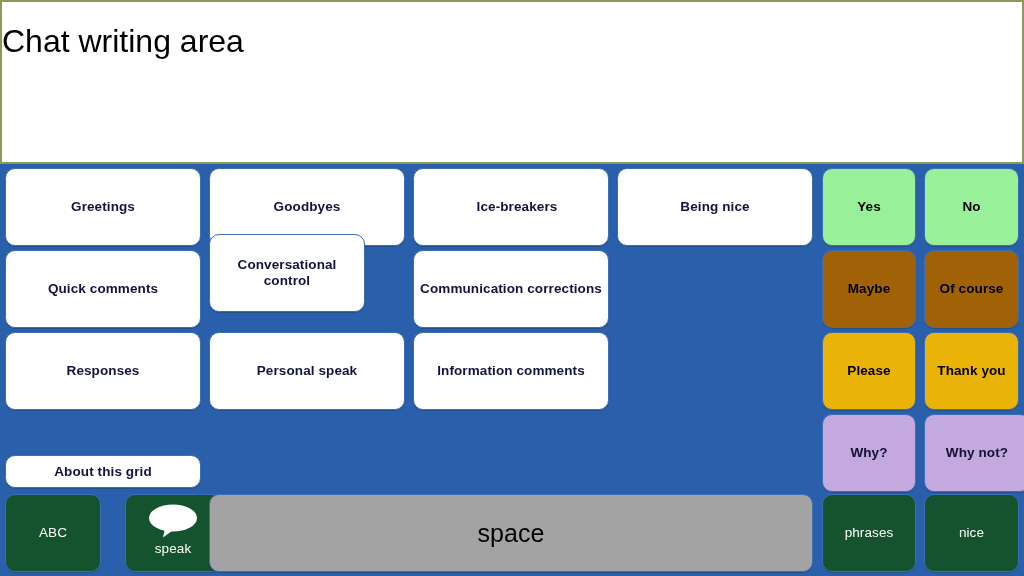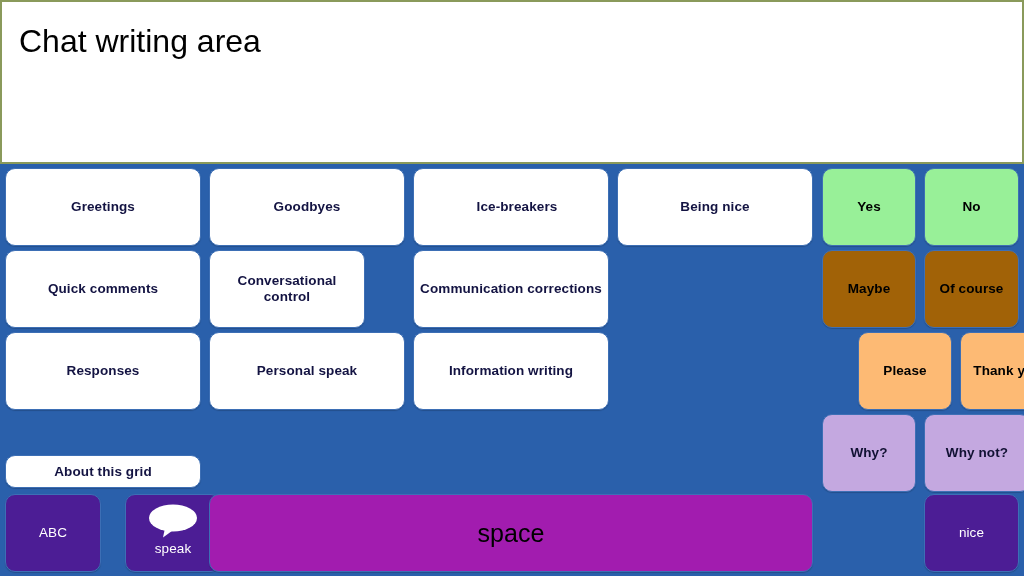--- a/index.html
+++ b/index.html
@@ -21,21 +21,21 @@
   
   #chat-area {
     position: absolute;
     left: 0px;
     top: 0px;
     width: 1024px;
     height: 164px;
     box-sizing: border-box;
     background: #ffffff;
     border: 2px solid #8A9A5B;
-    padding: 10px 12px 0 17px;
+    padding: 10px 12px 0 0;
   }
   .chat-line {
     font-family: "Liberation Sans", sans-serif;
     font-size: 32px;
     line-height: 58px;
     color: #000000;
     white-space: pre;
   }
 
   
@@ -71,30 +71,30 @@
   
   .cell.white     { background: #ffffff; }
   .cell.white .lbl{ color: #131342; }
 
   .cell.green     { background: #98F098; }
   .cell.green .lbl{ color: #000000; }
 
   .cell.orange     { background: #a16207; }
   .cell.orange .lbl{ color: #000000; }
 
-  .cell.yellow     { background: #fdba74; margin-left: 36px; }
+  .cell.yellow     { background: #eab308; }
   .cell.yellow .lbl{ color: #000000; }
 
   .cell.purple     { background: #C4A8E0; }
   .cell.purple .lbl{ color: #111133; }
 
-  .cell.blue      { background: #4c1d95; border-color: #3D6FB5; }
+  .cell.blue      { background: #14532d; border-color: #3D6FB5; }
   .cell.blue .lbl { color: #ffffff; font-weight: normal; font-size: 13.5px; }
 
-  .cell.space          { background: #a21caf; border: 1px solid #3D6FB5; }
+  .cell.space          { background: #a3a3a3; border: 1px solid #3D6FB5; }
   .cell.space .lbl     { color: #000000; font-weight: normal; font-size: 25px; }
 
   
   .cell.speak {
     flex-direction: column;
     justify-content: flex-start;
     padding-top: 9px;
   }
   .speak-icon {
     width: 52px;
@@ -135,41 +135,41 @@
     <div class="cell green" style="left:822px;top:4px;   width:94px;  height:78px;text-align:right;">
       <span class="lbl">Yes</span>
     </div>
     <div class="cell green" style="left:924px;top:4px;   width:95px;  height:78px;">
       <span class="lbl">No</span>
     </div>
 
     <div class="cell white" style="left:5px;  top:86px;  width:196px; height:78px;">
       <span class="lbl">Quick comments</span>
     </div>
-    <div class="cell white" style="left:209px;top:86px;  width:156px; height:78px;">
+    <div class="cell white" style="left:209px;top:70px;  width:156px; height:78px;">
       <span class="lbl">Conversational control</span>
     </div>
     <div class="cell white" style="left:413px;top:86px;  width:196px; height:78px;">
       <span class="lbl">Communication corrections</span>
     </div>
     <div class="cell orange" style="left:822px;top:86px; width:94px;  height:78px;">
       <span class="lbl">Maybe</span>
     </div>
     <div class="cell orange" style="left:924px;top:86px; width:95px;  height:78px;">
       <span class="lbl">Of course</span>
     </div>
 
     <div class="cell white" style="left:5px;  top:168px; width:196px; height:78px;">
       <span class="lbl">Responses</span>
     </div>
     <div class="cell white" style="left:209px;top:168px; width:196px; height:78px;">
       <span class="lbl">Personal speak</span>
     </div>
     <div class="cell white" style="left:413px;top:168px; width:196px; height:78px;">
-      <span class="lbl">Information writing</span>
+      <span class="lbl">Information comments</span>
     </div>
     <div class="cell yellow" style="left:822px;top:168px; width:94px; height:78px;">
       <span class="lbl">Please</span>
     </div>
     <div class="cell yellow" style="left:924px;top:168px; width:95px; height:78px;">
       <span class="lbl">Thank you</span>
     </div>
 
     <div class="cell purple" style="left:822px;top:250px; width:94px; height:78px;">
       <span class="lbl">Why?</span>
@@ -191,19 +191,22 @@
         <ellipse cx="26" cy="14" rx="24" ry="13.5" fill="#ffffff"></ellipse>
         <path d="M18 24 L16 33.5 L27 25.5 Z" fill="#ffffff"></path>
       </svg>
       <span class="lbl">speak</span>
     </div>
 
     <div class="cell space" style="left:209px; top:330px; width:604px; height:78px;">
       <span class="lbl">space</span>
     </div>
 
+    <div class="cell blue" style="left:822px; top:330px; width:94px; height:78px;">
+      <span class="lbl">phrases</span>
+    </div>
 
     <div class="cell blue" style="left:924px; top:330px; width:95px; height:78px;">
       <span class="lbl">nice</span>
     </div>
 
   </div>
 </div>
 
 </body></html>

